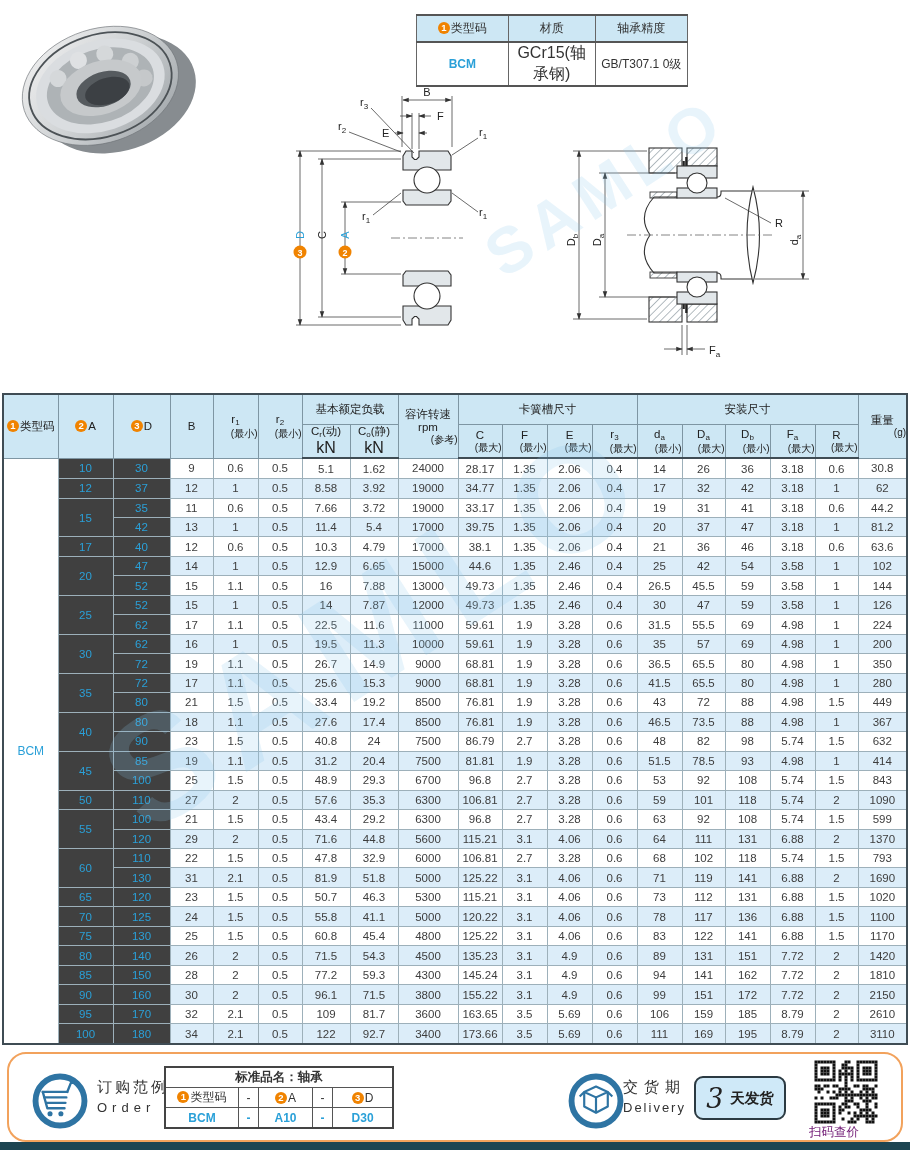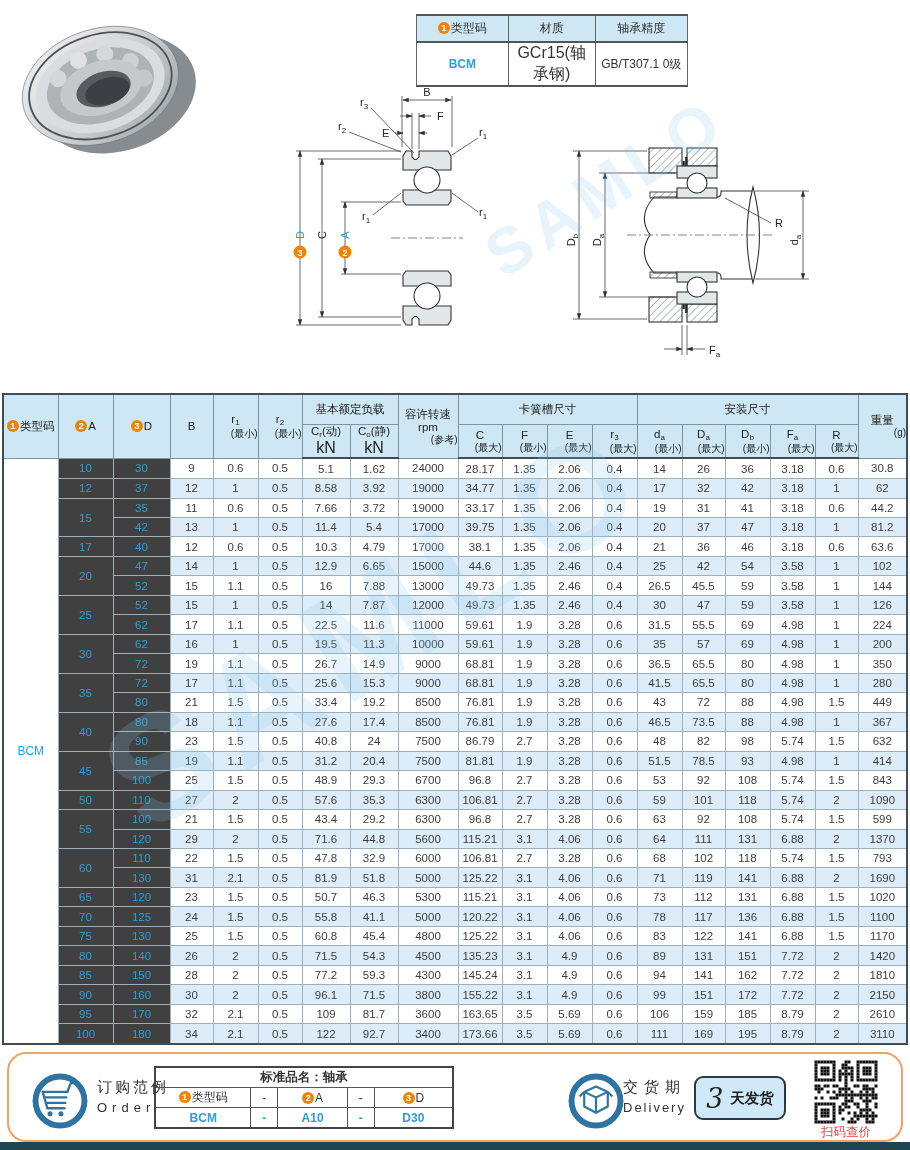--- a/index.html
+++ b/index.html
@@ -38,30 +38,30 @@
   
   .wm{position:absolute;z-index:4;pointer-events:none;color:rgba(140,200,235,0.20);
     font-weight:bold;letter-spacing:14px;}
   #wm1{left:70px;top:540px;font-size:150px;transform:rotate(-33deg);}
   #wm2{left:470px;top:150px;font-size:64px;transform:rotate(-33deg);letter-spacing:8px;}
   
   .order-box{position:absolute;left:7px;top:1052px;width:892px;height:86px;z-index:2;
     border:2px solid #f2a25c;border-radius:19px;background:#fff;}
   .order-box .cn{position:absolute;font-size:15px;letter-spacing:3px;color:#333;}
   .order-box .en{position:absolute;font-size:13px;letter-spacing:5px;color:#333;}
-  .order-table{position:absolute;left:145px;top:12px;width:300px;border-collapse:collapse;
+  .order-table{position:absolute;left:155px;top:12px;width:230px;border-collapse:collapse;
     font-size:12px;text-align:center;border:2px solid #444;}
   .order-table td{border:1px solid #555;height:19px;padding:0 1px;}
   .order-table .title{font-weight:bold;font-size:12.5px;}
   .order-table .val{color:#2aa0d8;font-weight:bold;}
   .badge{position:absolute;left:685px;top:22px;width:88px;height:40px;background:#cfe9f8;
     border:2px solid #2b3a42;border-radius:9px;display:flex;align-items:center;justify-content:center;gap:7px;}
   .badge .big3{font-family:"DejaVu Serif",serif;font-style:italic;font-size:27px;color:#222;}
   .badge .blab{font-size:14.5px;font-weight:bold;color:#222;}
-  .qr-label{position:absolute;left:800px;top:70px;width:74px;text-align:center;font-size:12.5px;color:#ef4444;}
+  .qr-label{position:absolute;left:800px;top:70px;width:74px;font-size:12.5px;color:#701a75;}
   
   .footer{position:absolute;left:0;top:1142px;width:910px;height:8px;background:#1d4552;z-index:2;}
   svg text{font-family:"Liberation Sans",sans-serif;}
 </style>
 </head>
 <body>
 
 <div id="page">
 
   <svg class="diag" style="left:10px;top:12px" width="195" height="152" viewBox="0 0 195 152">

